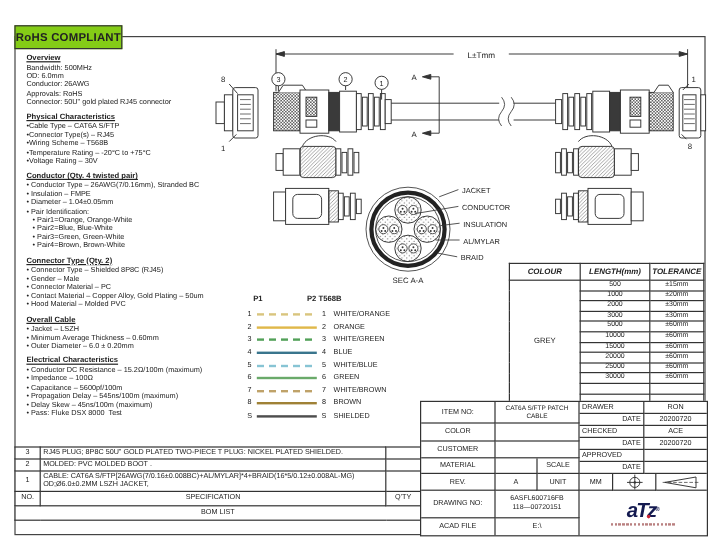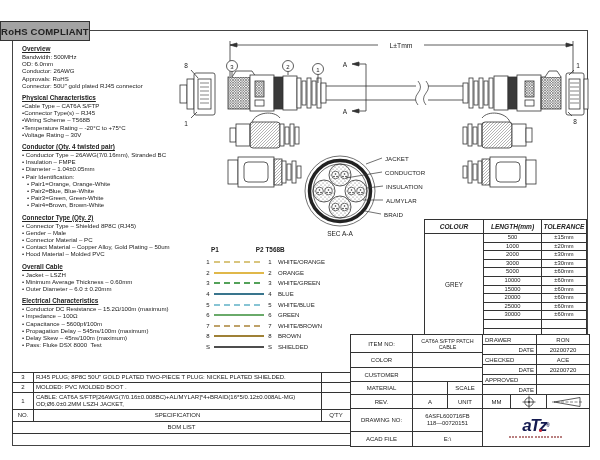--- a/index.html
+++ b/index.html
@@ -1,18 +1,18 @@
 <!DOCTYPE html>
 <html><head>
 <meta charset="utf-8">
 <style>
   html,body{margin:0;padding:0;background:#fff;}
   #page{position:relative;width:600px;height:460px;background:#fff;font-family:"Liberation Sans",sans-serif;color:#222;overflow:hidden;}
   .frame{position:absolute;left:12px;top:30px;width:574px;height:414px;border:1px solid #444;}
-  .rohs{position:absolute;left:0;top:21px;width:88px;height:18px;border:1px solid #333;background:#a3a3a3;
+  .rohs{position:absolute;left:12px;top:21px;width:88px;height:18px;border:1px solid #333;background:#84cc16;
         display:flex;align-items:center;justify-content:center;font-weight:bold;font-size:9.5px;letter-spacing:.2px;z-index:3;}
   
   .spec-column{position:absolute;left:22px;top:42px;width:182px;z-index:2;}
   .spec-sec{margin-bottom:5px;}
   .spec-h{font-weight:bold;text-decoration:underline;font-size:6.4px;line-height:8px;margin-top:3px;}
   .spec-i{font-size:6.1px;line-height:7.2px;white-space:pre-wrap;}
   
   .wiring{position:absolute;left:204px;top:246px;width:158px;z-index:2;}
   .whead{display:flex;font-size:6.4px;font-weight:bold;margin-bottom:4px;}
   .whead .p1{margin-left:7px;}

